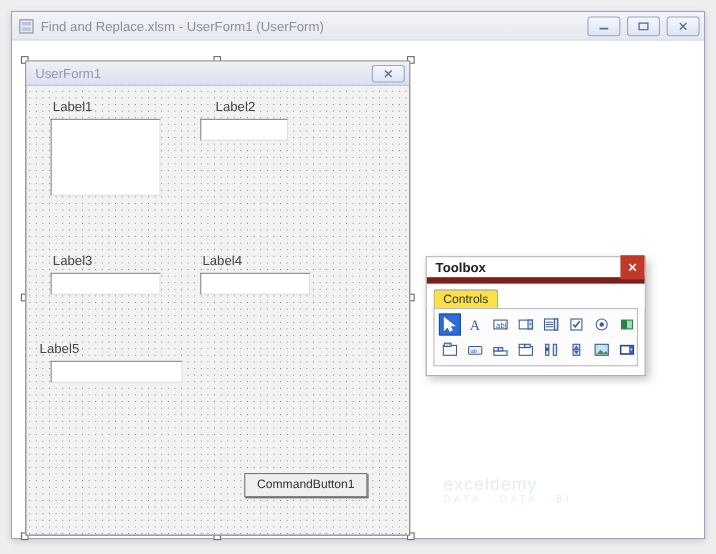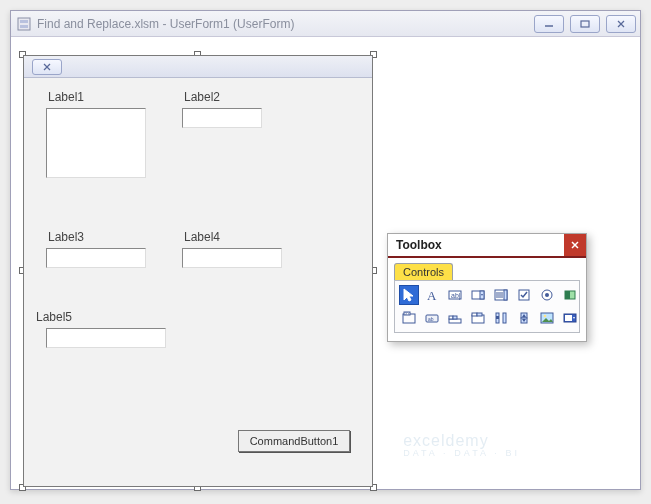--- a/index.html
+++ b/index.html
@@ -126,21 +126,21 @@
     width: 200px;
     background:#fff;
     border:1px solid #a8a8a8;
     box-shadow: 3px 3px 8px rgba(0,0,0,0.25);
   }
   .tb-titlebar {
     height:24px;
     background:#fff;
     display:flex;align-items:center;
     padding:0 0 0 8px;
-    border-bottom:2px solid #7f1d1d;
+    border-bottom:6px solid #7f1d1d;
     font-weight:600; font-size:12px; color:#222;
   }
   .tb-titlebar .tb-title{flex:1}
   .tb-close{
     width:22px;height:22px;background:#c0392b;color:#fff;
     display:flex;align-items:center;justify-content:center;
     font-size:11px;cursor:pointer;
   }
   .tb-tabrow{
     height:22px;display:flex;align-items:flex-end;
@@ -223,44 +223,45 @@
       <div class="handle h-tm"></div>
       <div class="handle h-tr"></div>
       <div class="handle h-ml"></div>
       <div class="handle h-mr"></div>
       <div class="handle h-bl"></div>
       <div class="handle h-bm"></div>
       <div class="handle h-br"></div>
 
       <div class="design-canvas">
         <div class="uf-titlebar">
+          <span class="uf-title">UserForm1</span>
           <div class="uf-close">
               <svg width="10" height="8">
                 <line x1="2" y1="1" x2="8" y2="7" stroke="#5a6a9a" stroke-width="1.3"></line>
                 <line x1="8" y1="1" x2="2" y2="7" stroke="#5a6a9a" stroke-width="1.3"></line>
               </svg>
             </div>
         </div>
         <div class="uf-body">
           <div class="vb-label" style="left:24px;top:12px">Label1</div>
           <div class="vb-textbox" style="left:22px;top:30px;width:100px;height:70px"></div>
 
-          <div class="vb-label" style="left:160px;top:12px">Label2</div>
+          <div class="vb-label" style="left:172px;top:12px">Label2</div>
           <div class="vb-textbox" style="left:158px;top:30px;width:80px;height:20px"></div>
 
           <div class="vb-label" style="left:24px;top:152px">Label3</div>
           <div class="vb-textbox" style="left:22px;top:170px;width:100px;height:20px"></div>
 
           <div class="vb-label" style="left:160px;top:152px">Label4</div>
           <div class="vb-textbox" style="left:158px;top:170px;width:100px;height:20px"></div>
 
           <div class="vb-label" style="left:12px;top:232px">Label5</div>
           <div class="vb-textbox" style="left:22px;top:250px;width:120px;height:20px"></div>
 
-          <div class="vb-button" style="left:214px;top:352px;width:112px;height:22px">
+          <div class="vb-button" style="left:198px;top:352px;width:112px;height:22px">
             <span>CommandButton1</span>
           </div>
         </div>
       </div>
     </div>
 
     <div class="toolbox">
       <div class="tb-titlebar">
         <span class="tb-title">Toolbox</span>
         <div class="tb-close">

